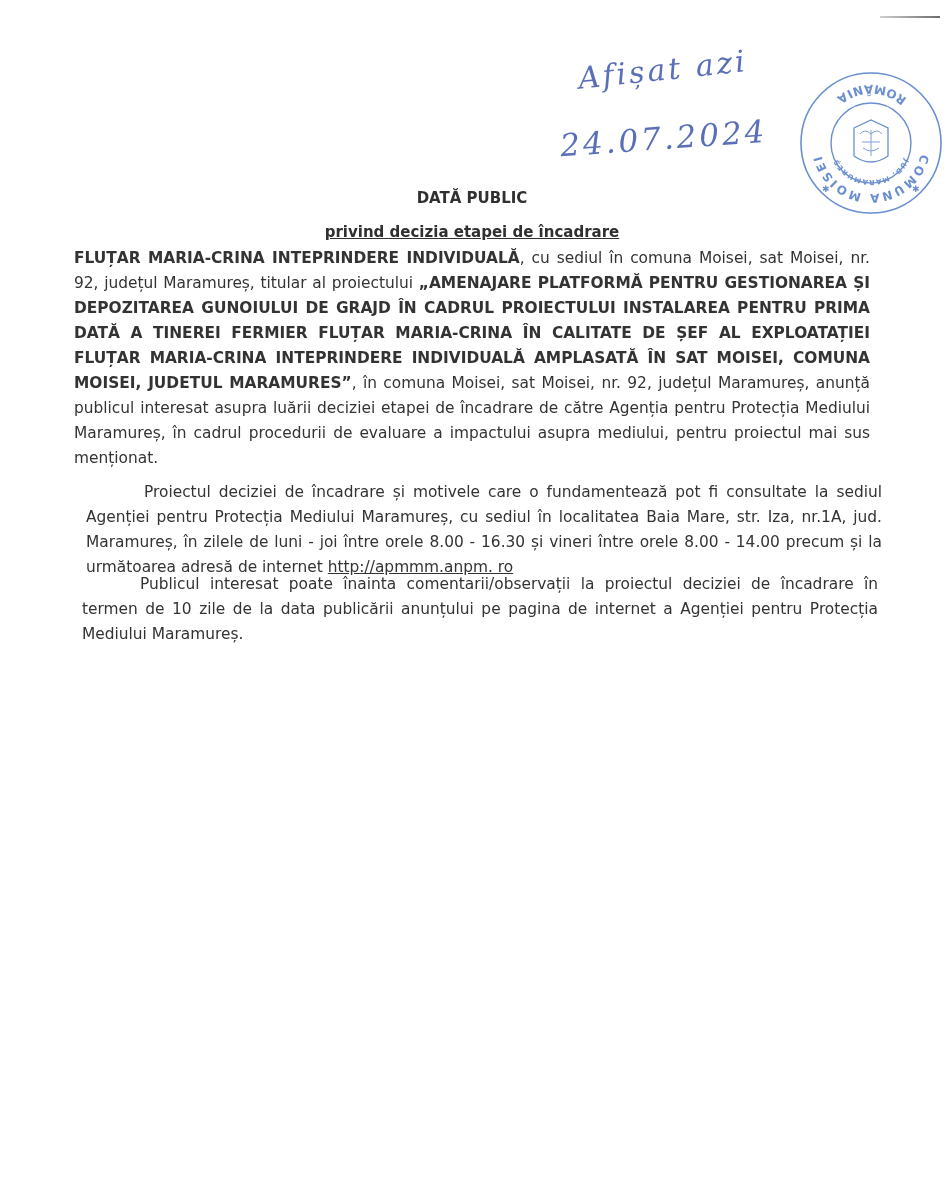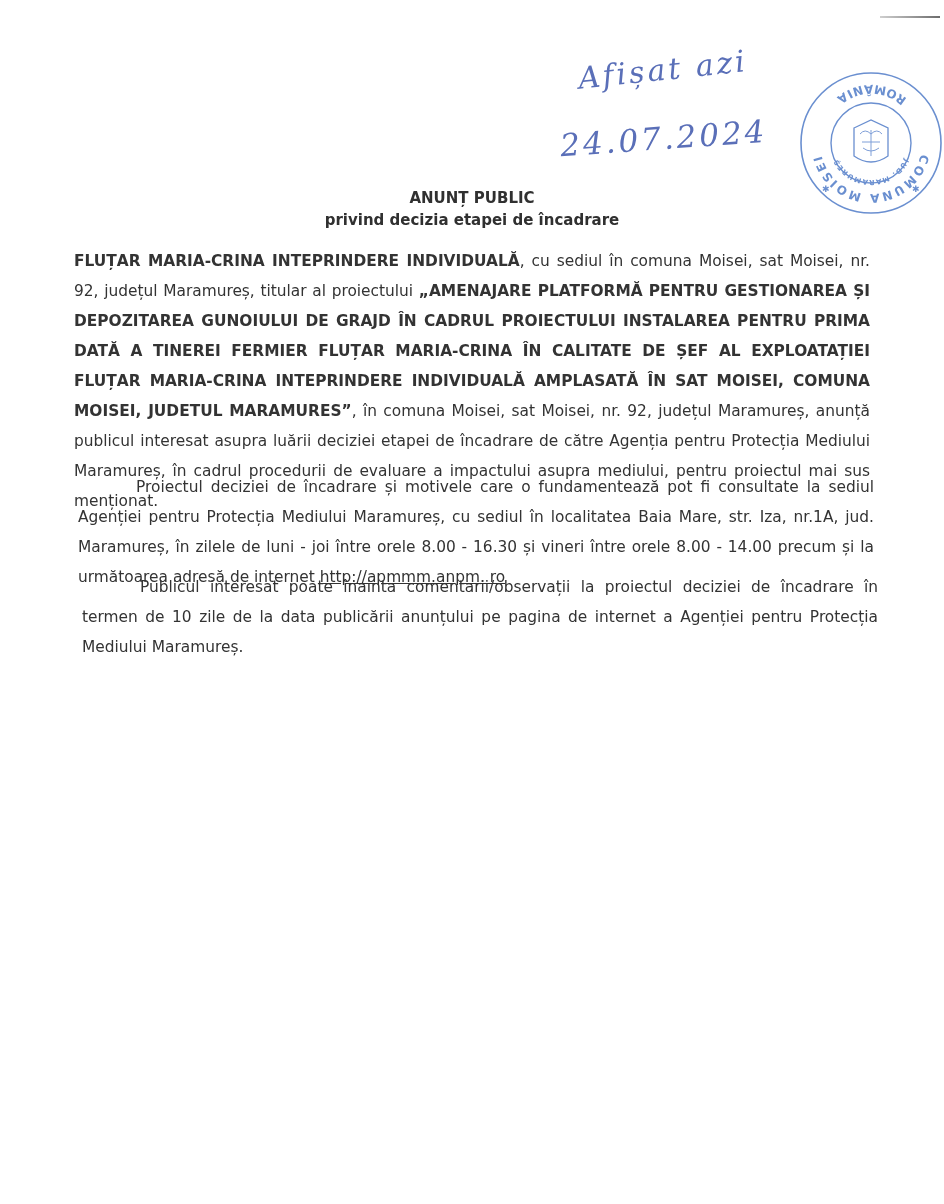--- a/index.html
+++ b/index.html
@@ -52,28 +52,28 @@
     }
     .title {
       text-align: center;
       font-weight: bold;
       font-size: 15px;
       color: #303030;
       margin: 0 0 0 0;
       line-height: 20px;
     }
     .title-1 { position: absolute; top: 2px; left: 0; width: 900px; }
-    .title-2 { position: absolute; top: 24px; left: 0; width: 900px; }
+    .title-2 { position: absolute; top: 36px; left: 0; width: 900px; text-decoration: underline; }
 
     .para {
       position: absolute;
       left: 0;
       width: 796px;
       font-size: 15.4px;
-      line-height: 30px;
+      line-height: 25px;
       text-align: justify;
       color: #333;
     }
     .p1 { top: 60px; }
     .p2 { top: 282px; }
     .p3 { top: 378px; }
     .indent { display: inline-block; width: 58px; }
     .b { font-weight: bold; }
     .link { text-decoration: underline; color: #333; }
   </style>
@@ -104,27 +104,27 @@
   <text font-family="DejaVu Sans, sans-serif" font-size="12" font-weight="bold" fill="#6a8fd0" letter-spacing="2" transform="rotate(180 75 75)">
     <textPath href="#arcBottom" startOffset="50%" text-anchor="middle">ROMÂNIA</textPath>
   </text>
   <text x="26" y="124" font-size="9" fill="#6a8fd0">✱</text>
   <text x="116" y="124" font-size="9" fill="#6a8fd0">✱</text>
   <path d="M 58 60 L 75 52 L 92 60 L 92 88 Q 75 100 58 88 Z" fill="none" stroke="#6a8fd0" stroke-width="1.3"></path>
   <path d="M 64 66 q 5 -6 11 0 q 6 -6 11 0 M 66 74 l 18 0 M 67 80 q 8 6 16 0 M 75 62 l 0 26" fill="none" stroke="#7f9fd8" stroke-width="1"></path>
 </svg>
 
 <div class="doc">
-  <div class="title title-1" style="left:-74px;width:944px;">ANUNȚ PUBLIC</div>
+  <div class="title title-1" style="left:-74px;width:944px;">DATĂ PUBLIC</div>
   <div class="title title-2" style="left:-74px;width:944px;">privind decizia etapei de încadrare</div>
 
   <p class="para p1" style="margin:0;">
     <span class="b">FLUȚAR MARIA-CRINA INTEPRINDERE INDIVIDUALĂ</span><span>, cu sediul în comuna Moisei, sat Moisei, nr. 92, județul Maramureș, titular al proiectului </span><span class="b">„AMENAJARE PLATFORMĂ PENTRU GESTIONAREA ȘI DEPOZITAREA GUNOIULUI DE GRAJD ÎN CADRUL PROIECTULUI INSTALAREA PENTRU PRIMA DATĂ A TINEREI FERMIER FLUȚAR MARIA-CRINA ÎN CALITATE DE ȘEF AL EXPLOATAȚIEI FLUȚAR MARIA-CRINA INTEPRINDERE INDIVIDUALĂ AMPLASATĂ ÎN SAT MOISEI, COMUNA MOISEI, JUDETUL MARAMURES”</span><span>, în comuna Moisei, sat Moisei, nr. 92, județul Maramureș, anunță publicul interesat asupra luării deciziei etapei de încadrare de către Agenția pentru Protecția Mediului Maramureș, în cadrul procedurii de evaluare a impactului asupra mediului, pentru proiectul mai sus menționat.</span>
   </p>
 
-  <p class="para p2" style="margin:4px;">
+  <p class="para p2" style="margin:12px;">
     <span class="indent"></span><span>Proiectul deciziei de încadrare și motivele care o fundamentează pot fi consultate la sediul Agenției pentru Protecția Mediului Maramureș, cu sediul în localitatea Baia Mare, str. Iza, nr.1A, jud. Maramureș, în zilele de luni - joi între orele 8.00 - 16.30 și vineri între orele 8.00 - 14.00 precum și la următoarea adresă de internet </span><span class="link">http://apmmm.anpm. ro</span>
   </p>
 
   <p class="para p3" style="margin:8px;">
     <span class="indent"></span><span>Publicul interesat poate înainta comentarii/observații la proiectul deciziei de încadrare în termen de 10 zile de la data publicării anunțului pe pagina de internet a Agenției pentru Protecția Mediului Maramureș.</span>
   </p>
 </div>
 
 </body></html>

